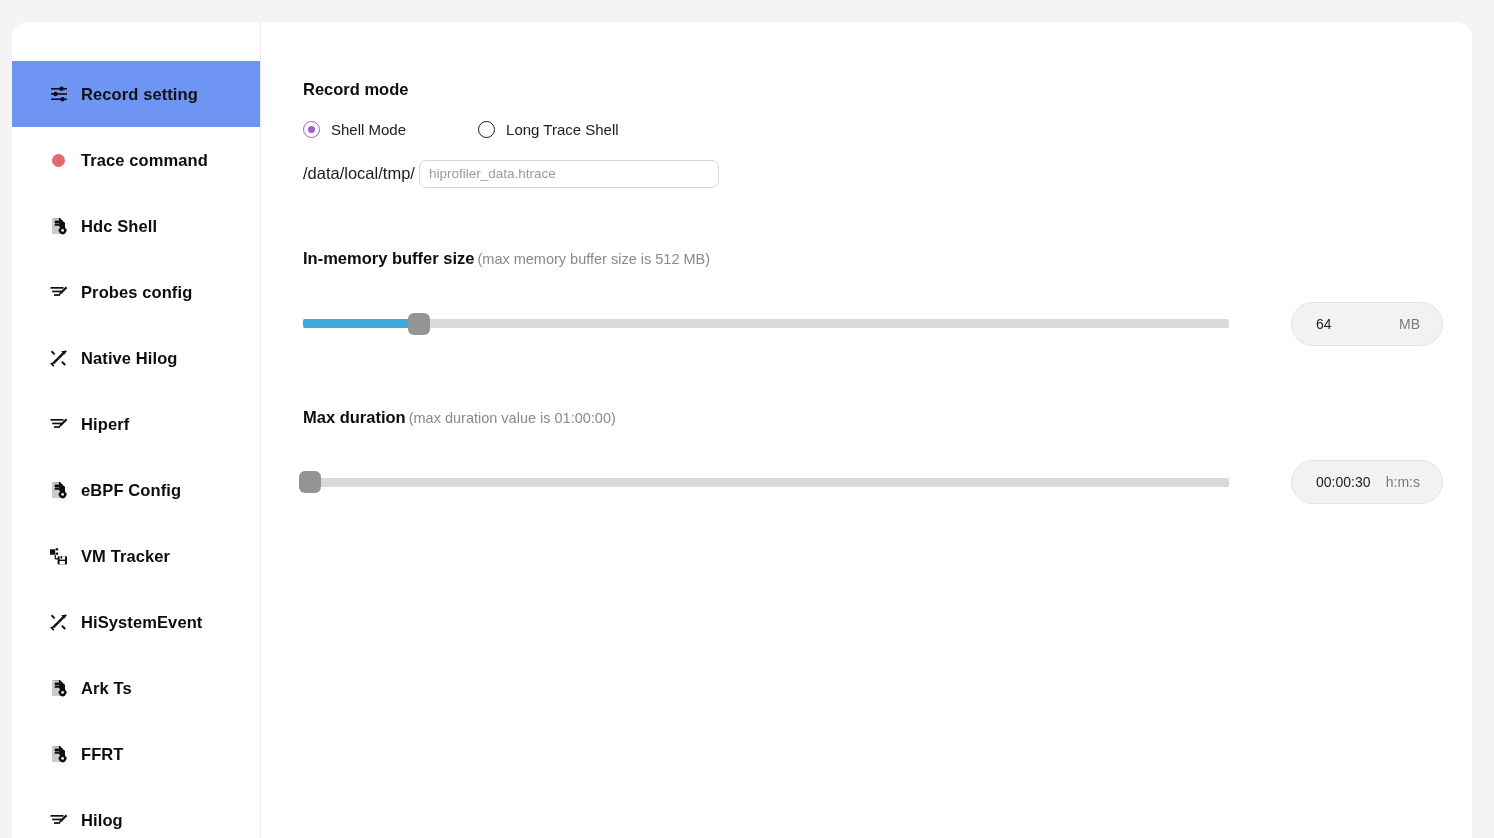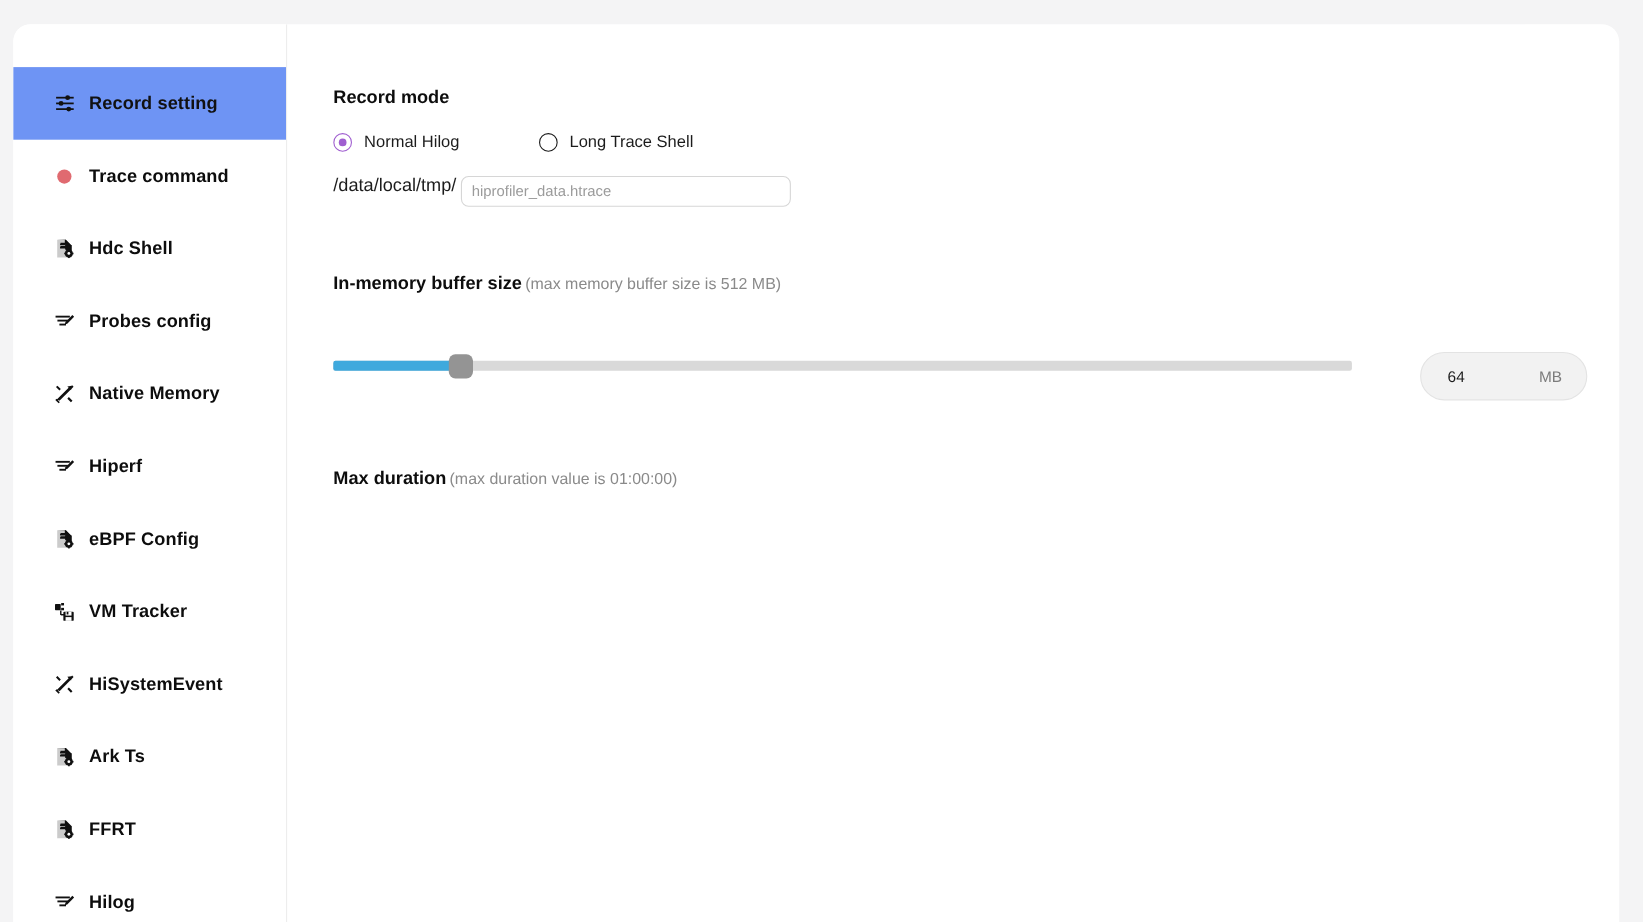--- a/index.html
+++ b/index.html
@@ -124,20 +124,21 @@
   }
   .radio-label {
     margin-left: 11px;
     font-size: 15px;
     color: #1c1c1c;
   }
 
   
   .path-row {
     display: flex;
+    align-items: center;
     margin-top: 22px;
   }
   .path-prefix {
     font-size: 16.5px;
     color: #1c1c1c;
     white-space: nowrap;
   }
   .path-input {
     margin-left: 4px;
     width: 300px;
@@ -196,21 +197,20 @@
     width: 152px;
     height: 44px;
     border-radius: 22px;
     background: #f2f2f2;
     border: 1px solid #e3e3e3;
     display: flex;
     align-items: center;
     justify-content: space-between;
     padding: 0 22px 0 24px;
     flex: 0 0 152px;
-    margin-top: 18px;
   }
   .value-num {
     font-size: 14px;
     color: #1c1c1c;
   }
   .value-unit {
     font-size: 14px;
     color: #7c7c7c;
   }
 </style>
@@ -269,21 +269,21 @@
         </div>
         <div class="side-item">
           <span class="side-icon">
             <svg width="20" height="20" viewBox="0 0 20 20" fill="#111">
               <path d="M3.2 2.6l3.1 3.1-1.3 1.3-3.1-3.1zM13.6 13l3.3 3.3-1.4 1.4-3.3-3.3z"></path>
               <path d="M2.2 15.7L13.4 4.5l-1.2-1.2 4-.6-.6 4-1.2-1.2L3.2 16.7z"></path>
               <path d="M16.6 2.2l1.3 1.3L5.1 16.3l-1.3-1.3z"></path>
               <path d="M2.4 14.6l3 3-1.1 1.1-3-3z"></path>
             </svg>
           </span>
-          <span class="side-label">Native Memory</span>
+          <span class="side-label">Native Hilog</span>
         </div>
         <div class="side-item">
           <span class="side-icon">
             <svg width="20" height="20" viewBox="0 0 20 20" fill="#111">
               <rect x="1.5" y="5" width="13" height="1.7"></rect>
               <rect x="3.2" y="8.6" width="9.5" height="1.7"></rect>
               <rect x="5" y="12.2" width="6" height="1.7"></rect>
               <path d="M16.8 4.4l1.6 1.6-6.3 6.3-2.2.6.6-2.2z"></path>
             </svg>
           </span>
@@ -389,21 +389,21 @@
       </div>
   </nav>
 
   <main class="content">
 
     <h2 class="section-title">Record mode</h2>
 
     <div class="radio-row">
       <div class="radio-opt checked">
         <span class="radio-mark" style="border-color: rgb(160, 95, 208);"></span>
-        <span class="radio-label">Normal Hilog</span>
+        <span class="radio-label">Shell Mode</span>
       </div>
       <div class="radio-opt">
         <span class="radio-mark"></span>
         <span class="radio-label">Long Trace Shell</span>
       </div>
     </div>
 
 
     <div class="path-row">
       <span class="path-prefix">/data/local/tmp/</span>
@@ -424,16 +424,27 @@
           <span class="value-num">64</span>
           <span class="value-unit">MB</span>
         </div>
       </div>
     </div>
 
     <div class="slider-block" style="margin-top:62px;">
       <h2 class="section-title">
         <span>Max duration</span><span class="hint">(max duration value is 01:00:00)</span>
       </h2>
+      <div class="slider-row">
+        <div class="slider-wrap">
+          <div class="track" style="background: rgb(217, 217, 217);"></div>
+          <div class="track-fill" id="duration-fill" style="width: 0.8%; background: rgb(79, 208, 196);"></div>
+          <div class="thumb" id="duration-thumb" style="left: 0.8%; background: rgb(148, 148, 148);"></div>
+        </div>
+        <div class="value-box">
+          <span class="value-num">00:00:30</span>
+          <span class="value-unit">h:m:s</span>
+        </div>
+      </div>
     </div>
 
   </main>
 </div>
 
 </body></html>

